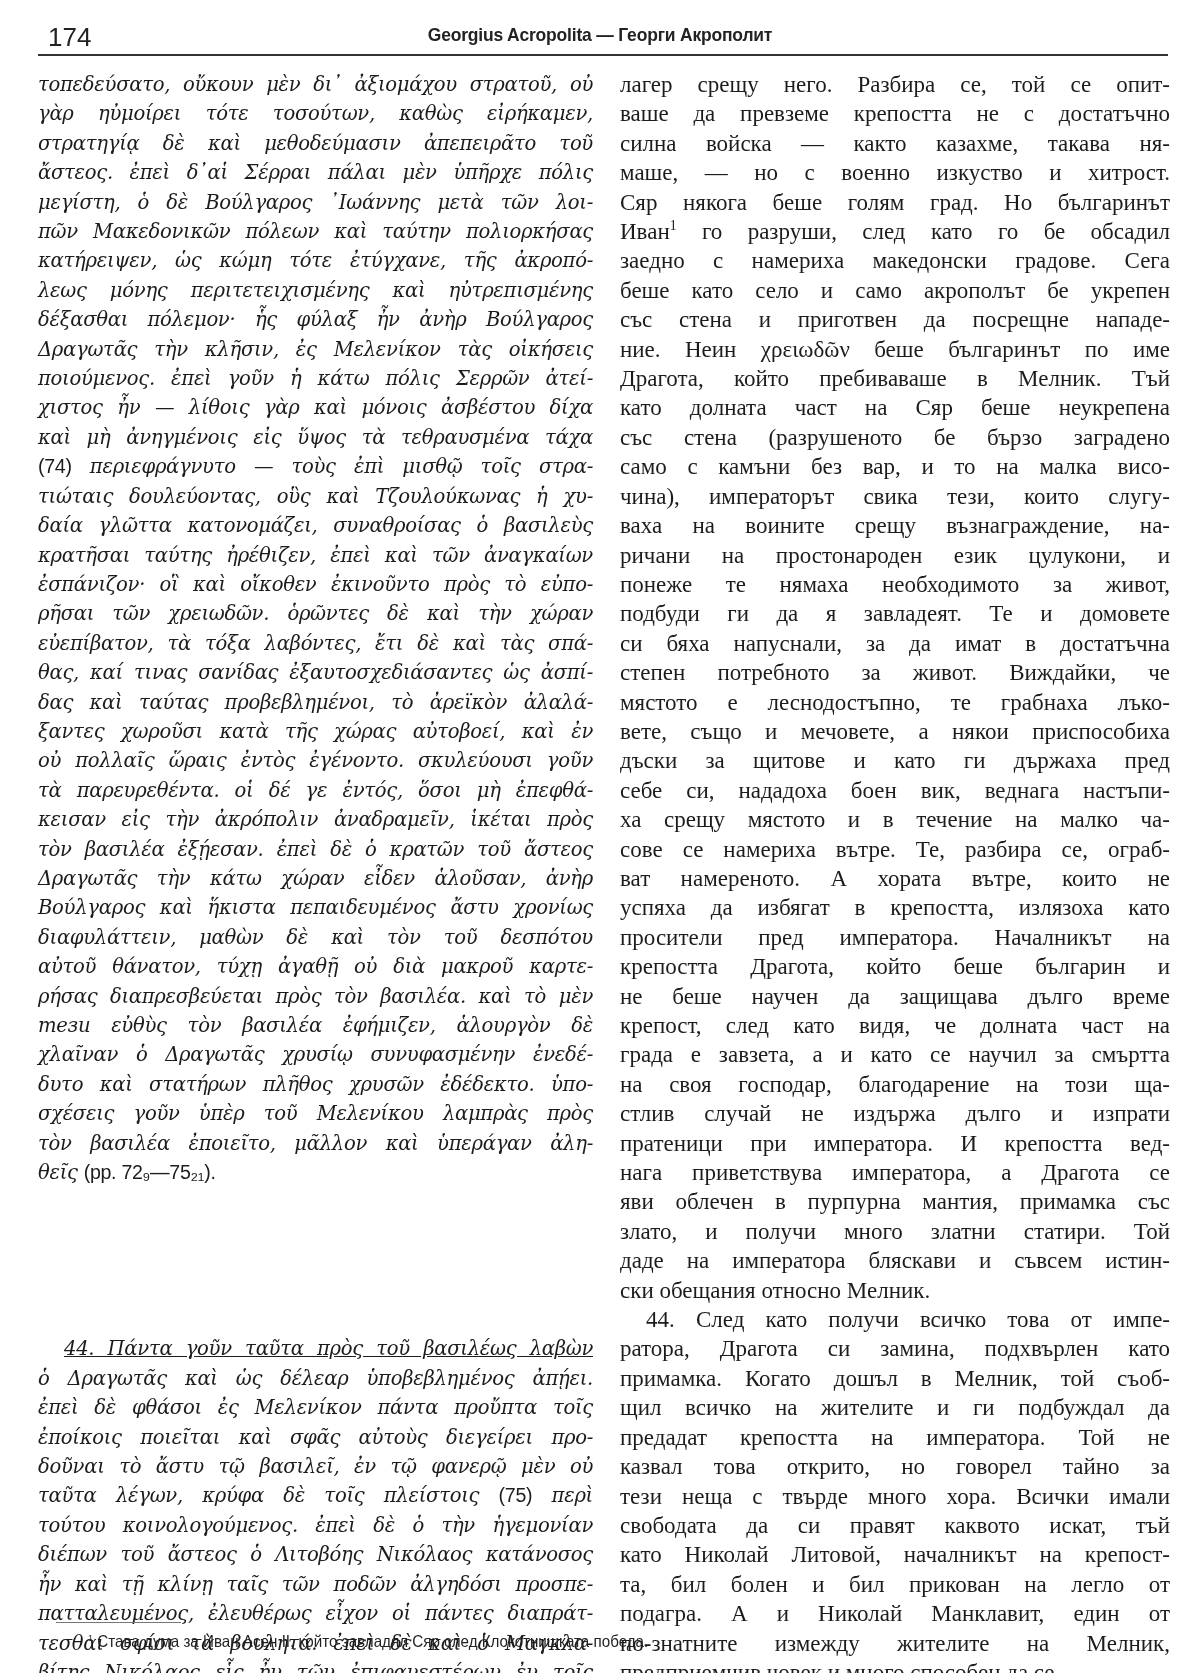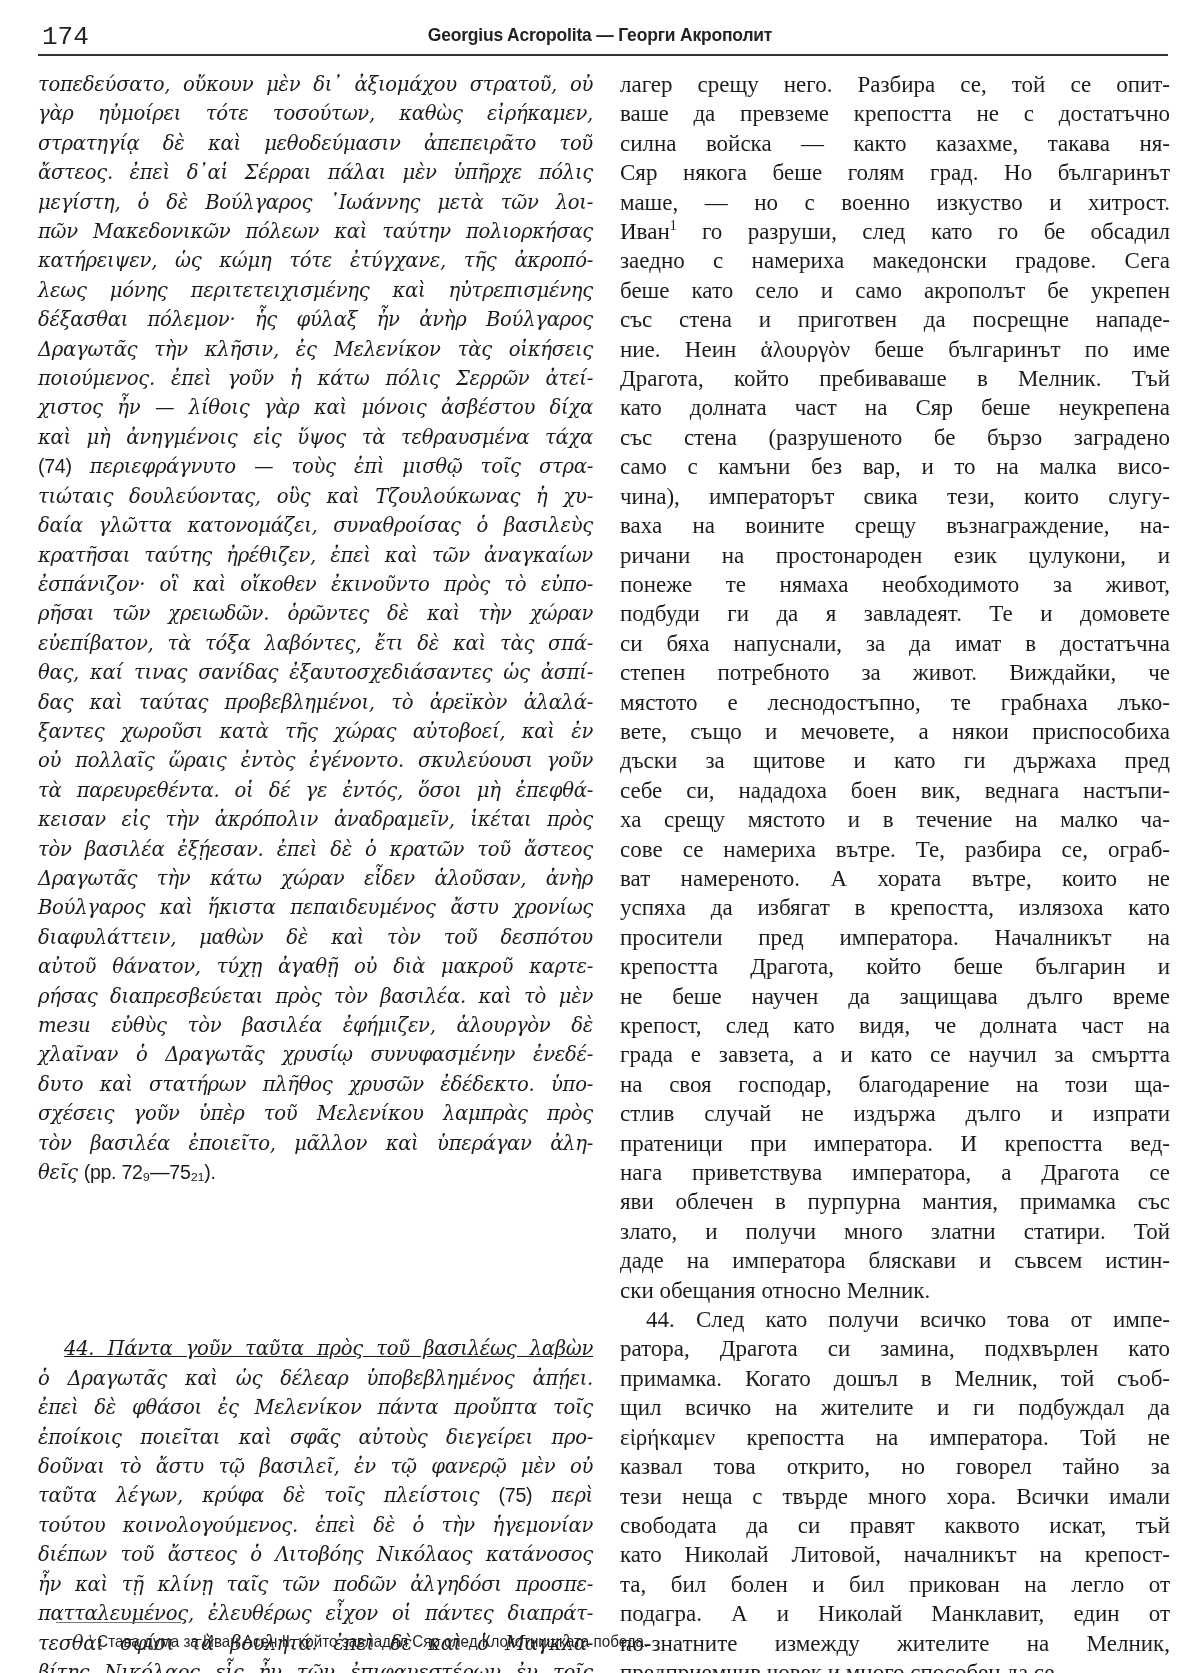--- a/index.html
+++ b/index.html
@@ -9,23 +9,23 @@
     }
     body {
       width: 1200px;
       height: 1673px;
       position: relative;
       overflow: hidden;
       color: #1a1a1a;
     }
     .page-number {
       position: absolute;
-      left: 42px;
+      left: 48px;
       top: 22px;
-      font-family: Liberation Mono, monospace;
+      font-family: Liberation Sans, sans-serif;
       font-size: 26px;
       color: #222;
     }
     .running-head {
       position: absolute;
       left: 0;
       right: 0;
       top: 24px;
       text-align: center;
       font-family: "Liberation Sans", sans-serif;
@@ -175,27 +175,27 @@
       <span class="line">τεσθαι σφίσι τὰ βουλητά. ἐπεὶ δὲ καὶ ὁ Μαγκλα-</span>
       <span class="line">βίτης Νικόλαος εἷς ἦν τῶν ἐπιφανεστέρων ἐν τοῖς</span>
     </div>
 </div>
 
 <div class="col col-bg" id="bg-col">
   <div id="bg-p1">
       <span class="line">лагер срещу него. Разбира се, той се опит-</span>
       <span class="line">ваше да превземе крепостта не с достатъчно</span>
       <span class="line">силна войска — както казахме, такава ня-</span>
+      <span class="line">маше, — но с военно изкуство и хитрост.</span>
       <span class="line">Сяр някога беше голям град. Но българинът</span>
-      <span class="line">маше, — но с военно изкуство и хитрост.</span>
       <span class="line">Иван<sup>1</sup> го разруши, след като го бе обсадил</span>
       <span class="line">заедно с намериха македонски градове. Сега</span>
       <span class="line">беше като село и само акрополът бе укрепен</span>
       <span class="line">със стена и приготвен да посрещне нападе-</span>
-      <span class="line">ние. Неин ἁλουργὸν беше българинът по име</span>
+      <span class="line">ние. Неин χρειωδῶν беше българинът по име</span>
       <span class="line">Драгота, който пребиваваше в Мелник. Тъй</span>
       <span class="line">като долната част на Сяр беше неукрепена</span>
       <span class="line">със стена (разрушеното бе бързо заградено</span>
       <span class="line">само с камъни без вар, и то на малка висо-</span>
       <span class="line">чина), императорът свика тези, които слугу-</span>
       <span class="line">ваха на воините срещу възнаграждение, на-</span>
       <span class="line">ричани на простонароден език цулукони, и</span>
       <span class="line">понеже те нямаха необходимото за живот,</span>
       <span class="line">подбуди ги да я завладеят. Те и домовете</span>
       <span class="line">си бяха напуснали, за да имат в достатъчна</span>
@@ -220,21 +220,21 @@
       <span class="line">яви облечен в пурпурна мантия, примамка със</span>
       <span class="line">злато, и получи много златни статири. Той</span>
       <span class="line">даде на императора бляскави и съвсем истин-</span>
       <span class="line last">ски обещания относно Мелник.</span>
     </div>
   <div id="bg-p2" class="bg-para2">
       <span class="line">44. След като получи всичко това от импе-</span>
       <span class="line">ратора, Драгота си замина, подхвърлен като</span>
       <span class="line">примамка. Когато дошъл в Мелник, той съоб-</span>
       <span class="line">щил всичко на жителите и ги подбуждал да</span>
-      <span class="line">εἰρήκαμεν крепостта на императора. Той не</span>
+      <span class="line">предадат крепостта на императора. Той не</span>
       <span class="line">казвал това открито, но говорел тайно за</span>
       <span class="line">тези неща с твърде много хора. Всички имали</span>
       <span class="line">свободата да си правят каквото искат, тъй</span>
       <span class="line">като Николай Литовой, началникът на крепост-</span>
       <span class="line">та, бил болен и бил прикован на легло от</span>
       <span class="line">подагра. А и Николай Манклавит, един от</span>
       <span class="line">по-знатните измежду жителите на Мелник,</span>
       <span class="line last">предприемчив човек и много способен да се</span>
     </div>
 </div>

